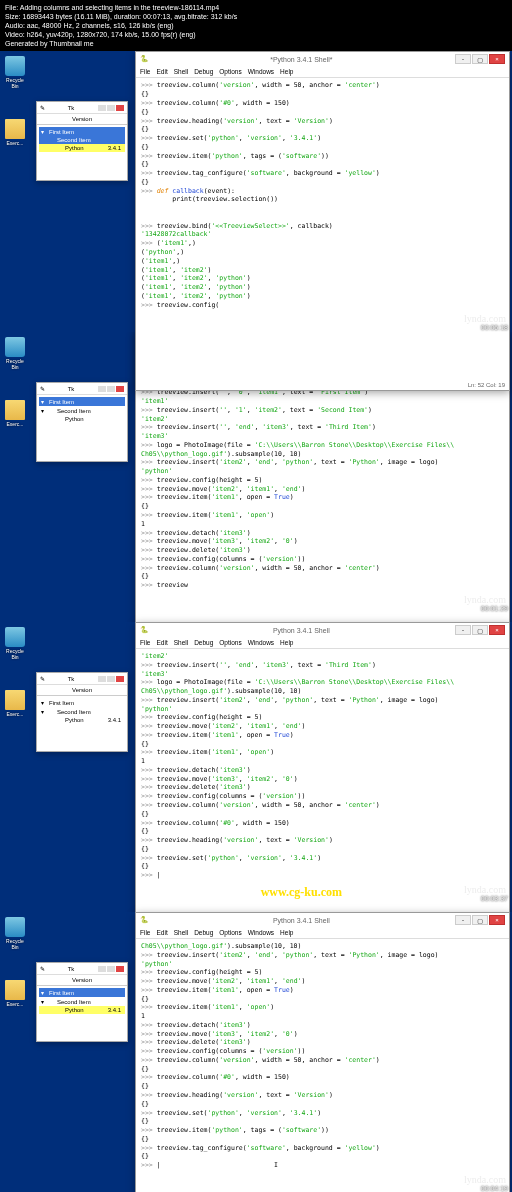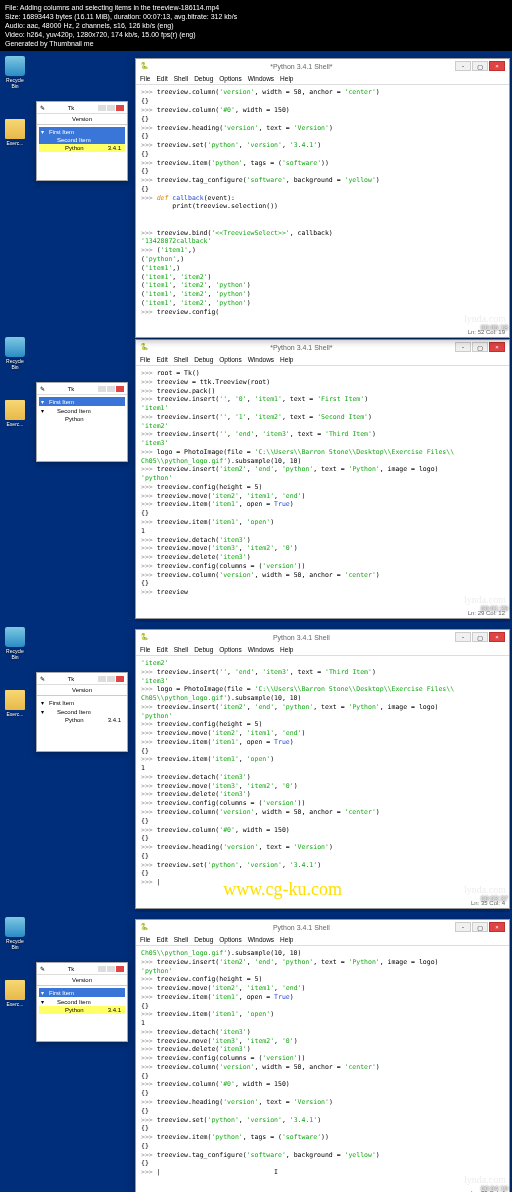--- a/index.html
+++ b/index.html
@@ -49,24 +49,23 @@
 }
 .tree { padding: 2px; font-size: 6px; }
 .tree-row { padding: 1px 2px; display: flex; gap: 2px; align-items: center; }
 .tree-row.sel { background: #3a76d8; color: #fff; }
 .tree-row .twisty { width: 6px; display: inline-block; }
 .tree-row .indent { display: inline-block; }
 .tree-row.yellow { background: #ffff66; }
 .cell-version { margin-left: auto; padding-right: 2px; }
 
 .shell {
-  position: absolute; left: 135px; top: 0; width: 375px; height: 280px;
+  position: absolute; left: 135px; top: 0; width: 375px; height: 340px;
   background: #fff; border: 1px solid #999;
   box-shadow: 0 2px 8px rgba(0,0,0,.35);
-  margin-top: 7px;
 }
 .shell-titlebar {
   display: flex; align-items: center;
   background: #fff; font-size: 7px; padding: 2px 4px;
 }
 .shell-titlebar .title { flex: 1; text-align: center; color: #666; }
 .win-btn { width: 16px; height: 10px; background: #f0f0f0; border: 1px solid #ccc; margin-left: 1px; display: flex; align-items: center; justify-content: center; font-size: 6px; }
 .win-btn.close { background: #e04343; color: #fff; border-color: #c03030; }
 
 .shell-menu {
@@ -90,21 +89,21 @@
 }
 .timestamp {
   position: absolute; right: 4px; bottom: 1px; font-size: 7px; color: #eee;
   text-shadow: 0 0 2px #000;
 }
 .watermark {
   position: absolute; right: 6px; bottom: 8px; font-size: 10px; color: rgba(220,220,220,.55);
   font-family: Georgia, serif;
 }
 .url-mark {
-  color: #ffe000; font-size: 18px; font-family: Georgia, serif; font-weight: normal;
+  color: #ffe000; font-size: 12px; font-family: Georgia, serif; font-weight: bold;
   position: absolute; right: 170px; bottom: 3px;
 }
 </style>
 </head>
 <body>
 
 <div class="meta-header">
 <div>File: Adding columns and selecting items in the treeview-186114.mp4</div>
 <div>Size: 16893443 bytes (16.11 MiB), duration: 00:07:13, avg.bitrate: 312 kb/s</div>
 <div>Audio: aac, 48000 Hz, 2 channels, s16, 126 kb/s (eng)</div>

